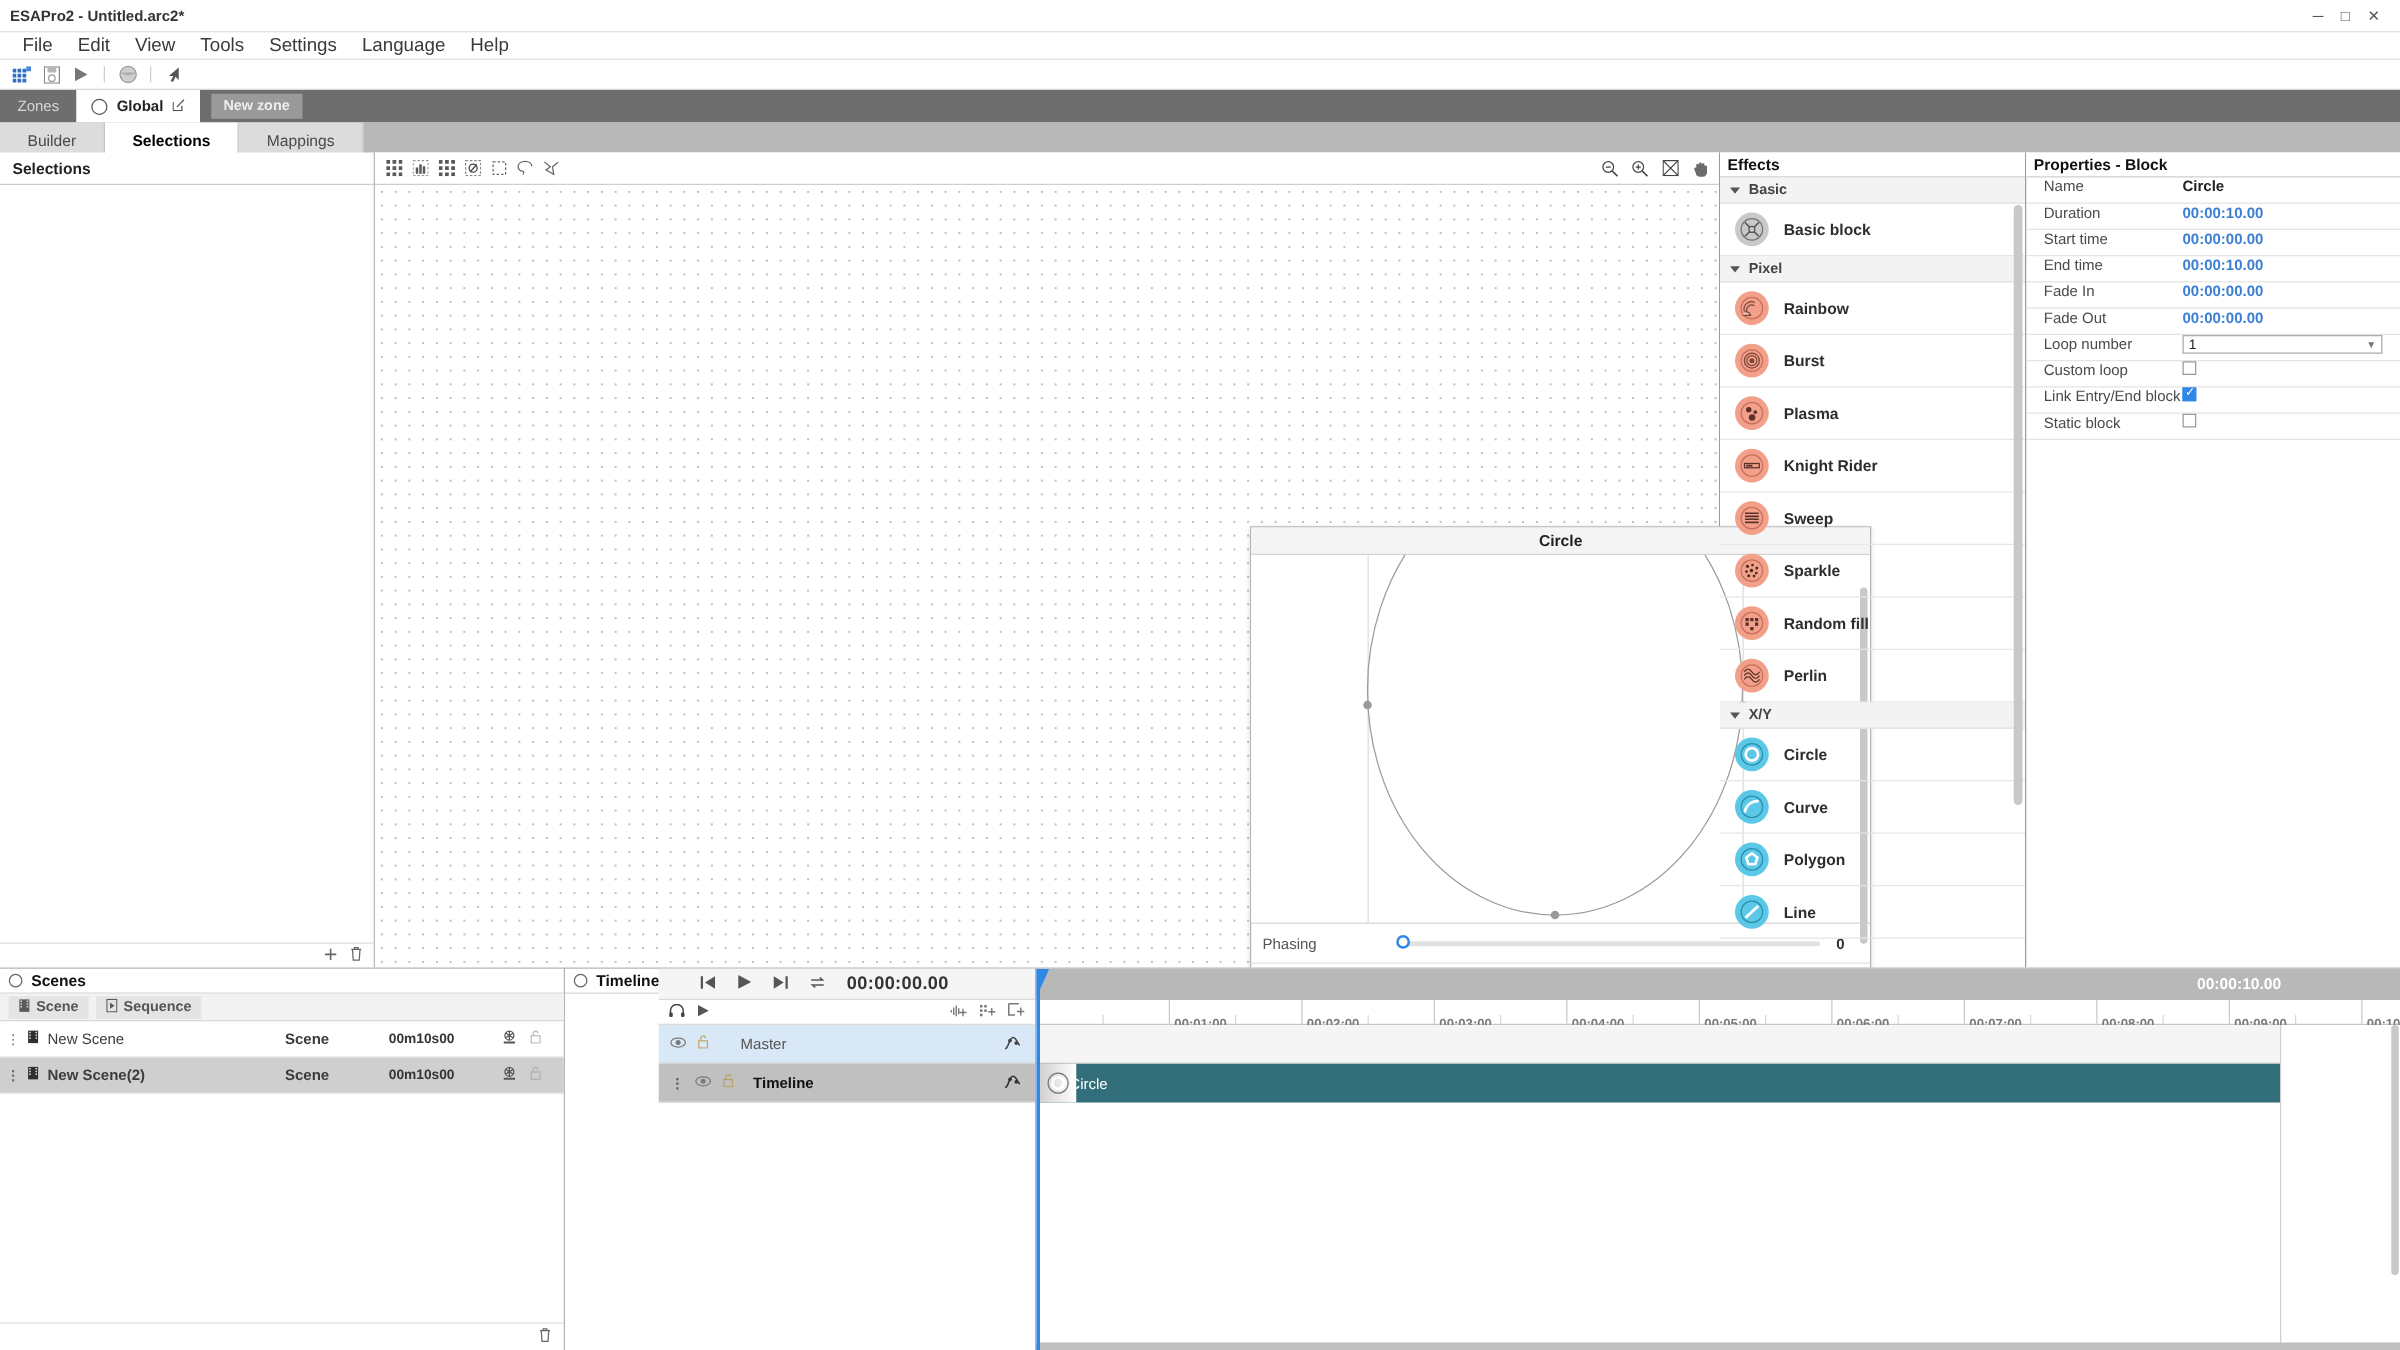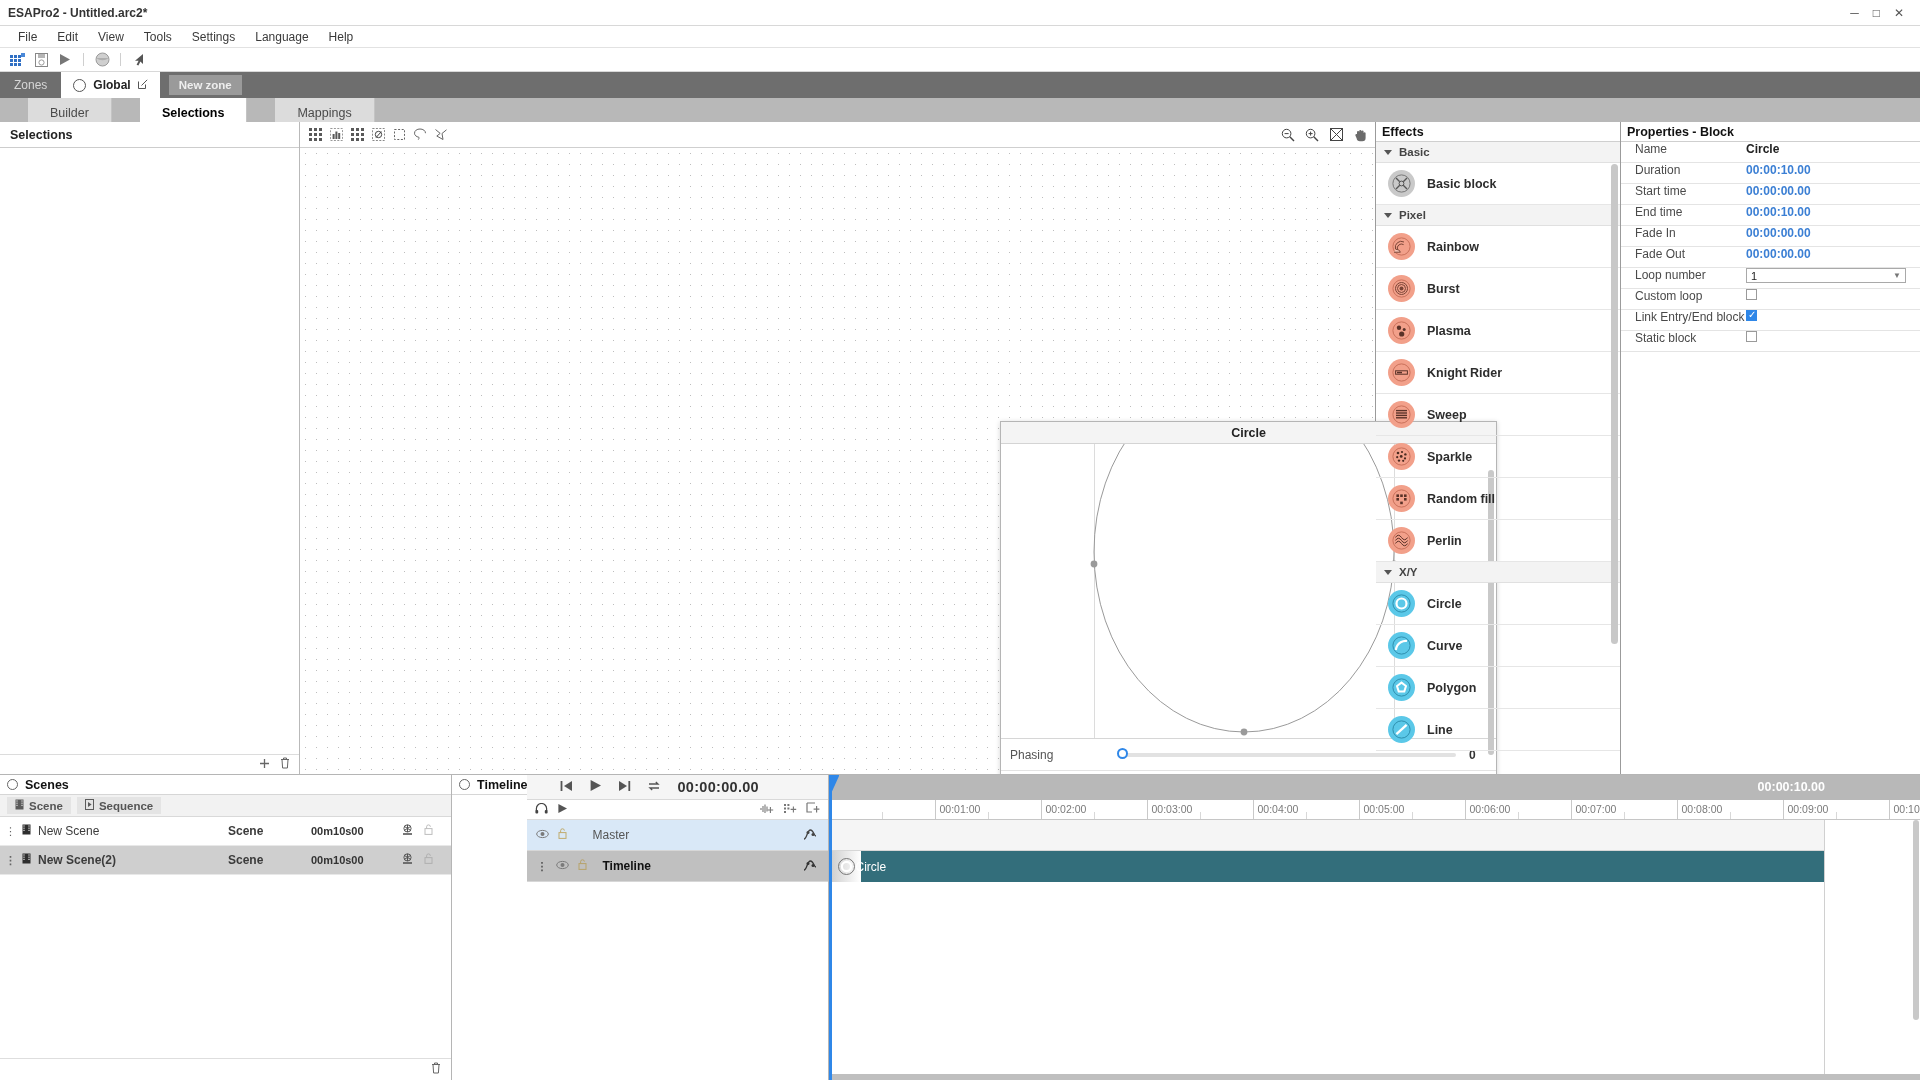--- a/index.html
+++ b/index.html
@@ -18,40 +18,40 @@
   .titlebar {
     height: 26px; background: #fff; border-bottom: 1px solid #d8d8d8;
     display: flex; align-items: center; padding: 0 8px;
   }
   .titlebar .ttl { font-size: 12px; font-weight: bold; color: #333; }
   .titlebar .wbtns { margin-left: auto; display: flex; gap: 14px; padding-right: 8px; color: #555; }
   .wbtn { font-size: 12px; line-height: 1; cursor: default; }
 
   
   .menubar { height: 22px; background: #fff; border-bottom: 1px solid #e2e2e2; display: flex; align-items: center; padding-left: 8px; }
-  .menuitem { padding: 3px 10px; font-size: 12px; color: #3a3a3a; }
+  .menuitem { padding: 3px 10px; font-size: 15px; color: #3a3a3a; }
 
   
   .icontoolbar { height: 24px; background: #fff; border-bottom: 1px solid #d8d8d8; display: flex; align-items: center; padding-left: 6px; gap: 2px; }
   .tbicon { width: 22px; height: 20px; display: flex; align-items: center; justify-content: center; }
   .tbsep { width: 1px; height: 13px; background: #cfcfcf; margin: 0 5px; }
 
   
   .zonesbar { height: 26px; background: #6e6e6e; display: flex; align-items: stretch; }
   .zones-label { color: #d6d6d6; font-size: 12px; display: flex; align-items: center; padding: 0 14px; }
   .zone-tab {
     background: #fff; display: flex; align-items: center; gap: 7px;
     padding: 0 12px; font-size: 12px; font-weight: bold; color: #222;
   }
   .zone-circle { width: 13px; height: 13px; border: 1.3px solid #555; border-radius: 50%; }
   .newzone-btn { align-self: center; margin-left: 9px; background: #9a9a9a; color: #eee; font-weight: bold; font-size: 11.5px; padding: 4px 10px; }
 
   
   .maintabs { height: 30px; background: #b8b8b8; display: flex; align-items: stretch; border-bottom: 1px solid #a9a9a9; }
-  .mtab { padding: 0 22px; display: flex; align-items: center; font-size: 12.5px; color: #4a4a4a; background: #dcdcdc; border-right: 1px solid #c4c4c4; margin-left: 28px; }
+  .mtab { padding: 0 22px; display: flex; align-items: center; font-size: 12.5px; color: #4a4a4a; background: #dcdcdc; border-right: 1px solid #c4c4c4; }
   .mtab.active { background: #fff; color: #000; font-weight: bold; }
 
   
   .workspace { position: absolute; left: 0; top: 122px; width: 1920px; height: 652px; display: flex; }
 
   
   .selpanel { width: 300px; background: #fff; border-right: 1px solid #b9b9b9; display: flex; flex-direction: column; }
   .selpanel-hd { height: 26px; display: flex; align-items: center; padding-left: 10px; font-weight: bold; font-size: 12.5px; color: #222; border-bottom: 1px solid #cdcdcd; }
   .selpanel-body { flex: 1; }
   .selpanel-ft { height: 20px; display: flex; align-items: center; justify-content: flex-end; gap: 10px; padding-right: 9px; border-top: 1px solid #dcdcdc; }
@@ -132,21 +132,21 @@
   .tl-track.tl2 { background: #c0c0c0; font-weight: bold; color: #111; }
   .tl-track .nm { margin-left: 16px; }
   .tl-track .rt { margin-left: auto; padding-right: 11px; }
 
   .tl-right { flex: 1; position: relative; overflow: hidden; }
   .tl-headband { height: 25px; background: #b8b8b8; position: relative; }
   .tl-headband .endlabel { position: absolute; right: 95px; top: 5px; font-size: 12.5px; font-weight: bold; color: #fff; }
   .tl-ruler { height: 20px; background: #fff; position: relative; border-bottom: 1px solid #c6c6c6; }
   .rk { position: absolute; top: 0; bottom: 0; width: 1px; background: #c9c9c9; }
   .rk.minor { top: 12px; background: #d8d8d8; }
-  .rlabel { position: absolute; top: 3px; font-size: 10.5px; color: #7a7a7a; }
+  .rlabel { position: absolute; top: 13px; font-size: 10.5px; color: #7a7a7a; font-weight: bold; }
   .tl-masterrow { position: absolute; left: 0; right: 0; top: 45px; height: 31px; background: #f5f5f5; border-bottom: 1px solid #d7d7d7; }
   .tl-blockrow { position: absolute; left: 0; right: 0; top: 76px; height: 31px; }
   .tl-block { position: absolute; left: 2px; top: 0; height: 31px; background: #336e7b; display: flex; align-items: center; }
   .tl-block .thumb { width: 30px; height: 31px; background: linear-gradient(90deg,#cfcfcf 0%, #fff 100%); display: flex; align-items: center; justify-content: center; }
   .tl-block .bl { color: #fff; font-size: 12px; margin-left: -6px; }
   .playhead { position: absolute; left: 0px; top: 0; bottom: 0; width: 3px; background: #2f87e8; z-index: 6; }
   .playhead-head { position: absolute; left: 0px; top: 0; width: 10px; height: 22px; background: #2f87e8; clip-path: polygon(0 0,100% 0,0 100%); z-index: 6; }
   .tl-vscroll { position: absolute; right: 1px; top: 45px; width: 6px; height: 200px; background: #c9c9c9; border-radius: 3px; }
   .tl-endmark { position: absolute; top: 45px; bottom: 0; width: 4px; background: #111; }
   .tl-hscroll { position: absolute; left: 0; bottom: 0; height: 6px; background: #bfbfbf; }

